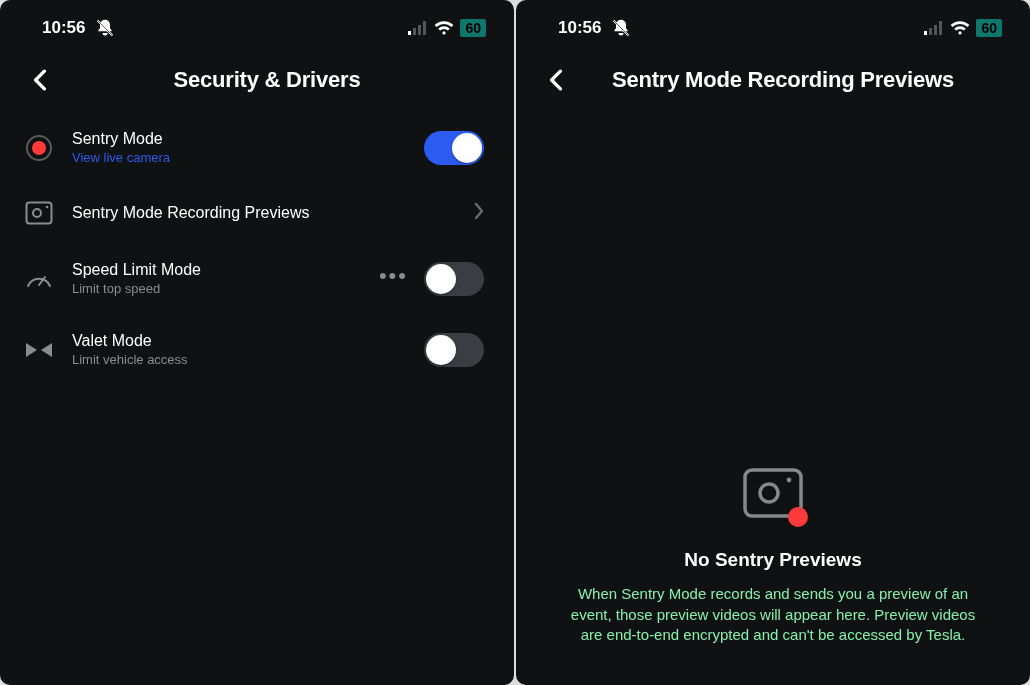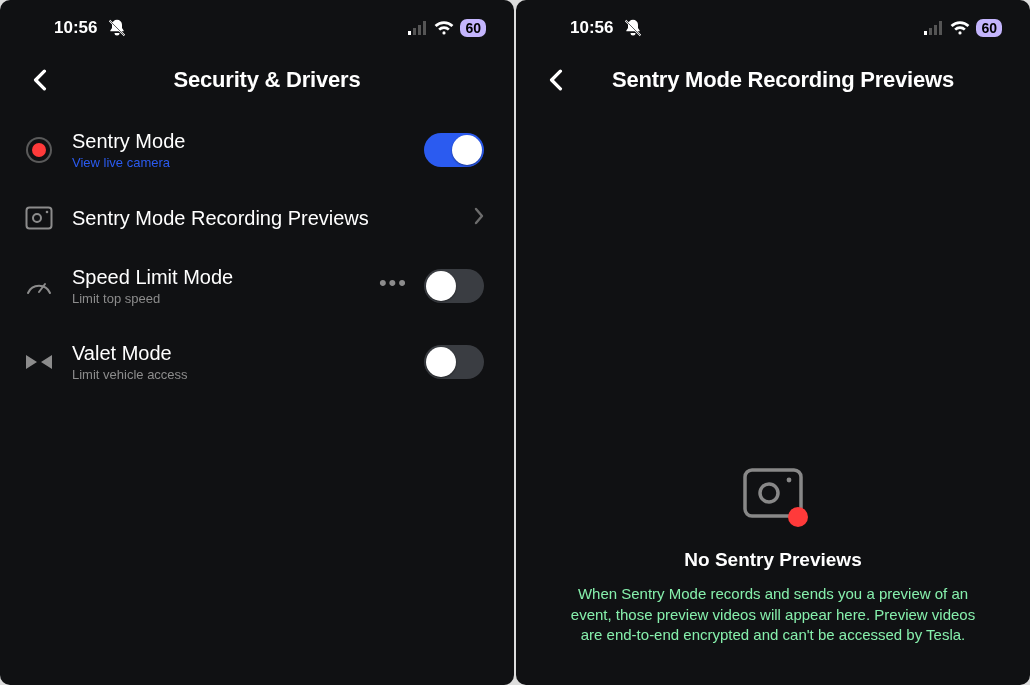--- a/index.html
+++ b/index.html
@@ -1,37 +1,37 @@
 <!DOCTYPE html>
 <html><head>
   <meta charset="utf-8">
   <style>
     * { margin: 0; padding: 0; box-sizing: border-box; -webkit-font-smoothing: antialiased; }
     html, body { background: #fff; }
     body { font-family: -apple-system, BlinkMacSystemFont, 'Segoe UI', sans-serif; width: 1030px; height: 685px; display: flex; gap: 2px; background: #ddd; }
     .screen { flex: 1; background: #101113; color: #fff; border-radius: 10px; overflow: hidden; display: flex; flex-direction: column; position: relative; }
 
     
-    .status { height: 44px; display: flex; align-items: center; justify-content: space-between; padding: 12px 28px 0 24px; font-size: 17px; font-weight: 600; color: #fff; }
+    .status { height: 44px; display: flex; align-items: center; justify-content: space-between; padding: 12px 28px 0 12px; font-size: 17px; font-weight: 600; color: #fff; }
     .status-left { display:flex; align-items:center; gap:10px; padding-left: 30px;}
     .status-right { display:flex; align-items:center; gap:6px; }
     .mute-icon svg, .wifi-icon svg, .signal-icon svg { display:block; }
-    .battery-badge { background:#c4b5fd; color:#000; border-radius:7px; padding:1px 5px; font-size:14px; font-weight:700; line-height:1.2; }
+    .battery-badge { background:#0f766e; color:#000; border-radius:2px; padding:1px 5px; font-size:14px; font-weight:700; line-height:1.2; }
 
     
     .header { position: relative; height: 60px; display:flex; align-items:center; justify-content:center; margin-top: 6px; }
     .back-btn { position: absolute; left: 22px; width: 36px; height: 36px; display:flex; align-items:center; justify-content:center; cursor:pointer; }
     .header-title { font-size: 22px; font-weight: 600; letter-spacing: -0.01em; margin-left: 20px; }
 
     
     .list { padding: 20px 30px 0 24px; display:flex; flex-direction:column; gap: 36px; }
     .row { display:flex; align-items:center; gap: 18px; }
     .row .icon-slot { width: 30px; display:flex; align-items:center; justify-content:center; }
     .row .text-col { flex:1; display:flex; flex-direction:column; gap:2px; }
-    .row .title { font-size: 20px; font-weight: 500; color:#fff; }
+    .row .title { font-size: 16px; font-weight: 500; color:#fff; }
     .row .sub { font-size: 13px; color:#8c8c8c; }
     .row .sub.link { color:#2b5bf0; }
     .row .trail { display:flex; align-items:center; gap: 16px; }
 
     .chevron-right { color:#7b7b7b; }
 
     .toggle { width: 60px; height: 34px; border-radius: 20px; position: relative; cursor:pointer; }
     .toggle .knob { width: 30px; height: 30px; border-radius:50%; background:#fff; position:absolute; top:2px; box-shadow: 0 1px 2px rgba(0,0,0,.4); }
     .toggle.on { background:#2b5bf0; }
     .toggle.on .knob { right:2px; }

